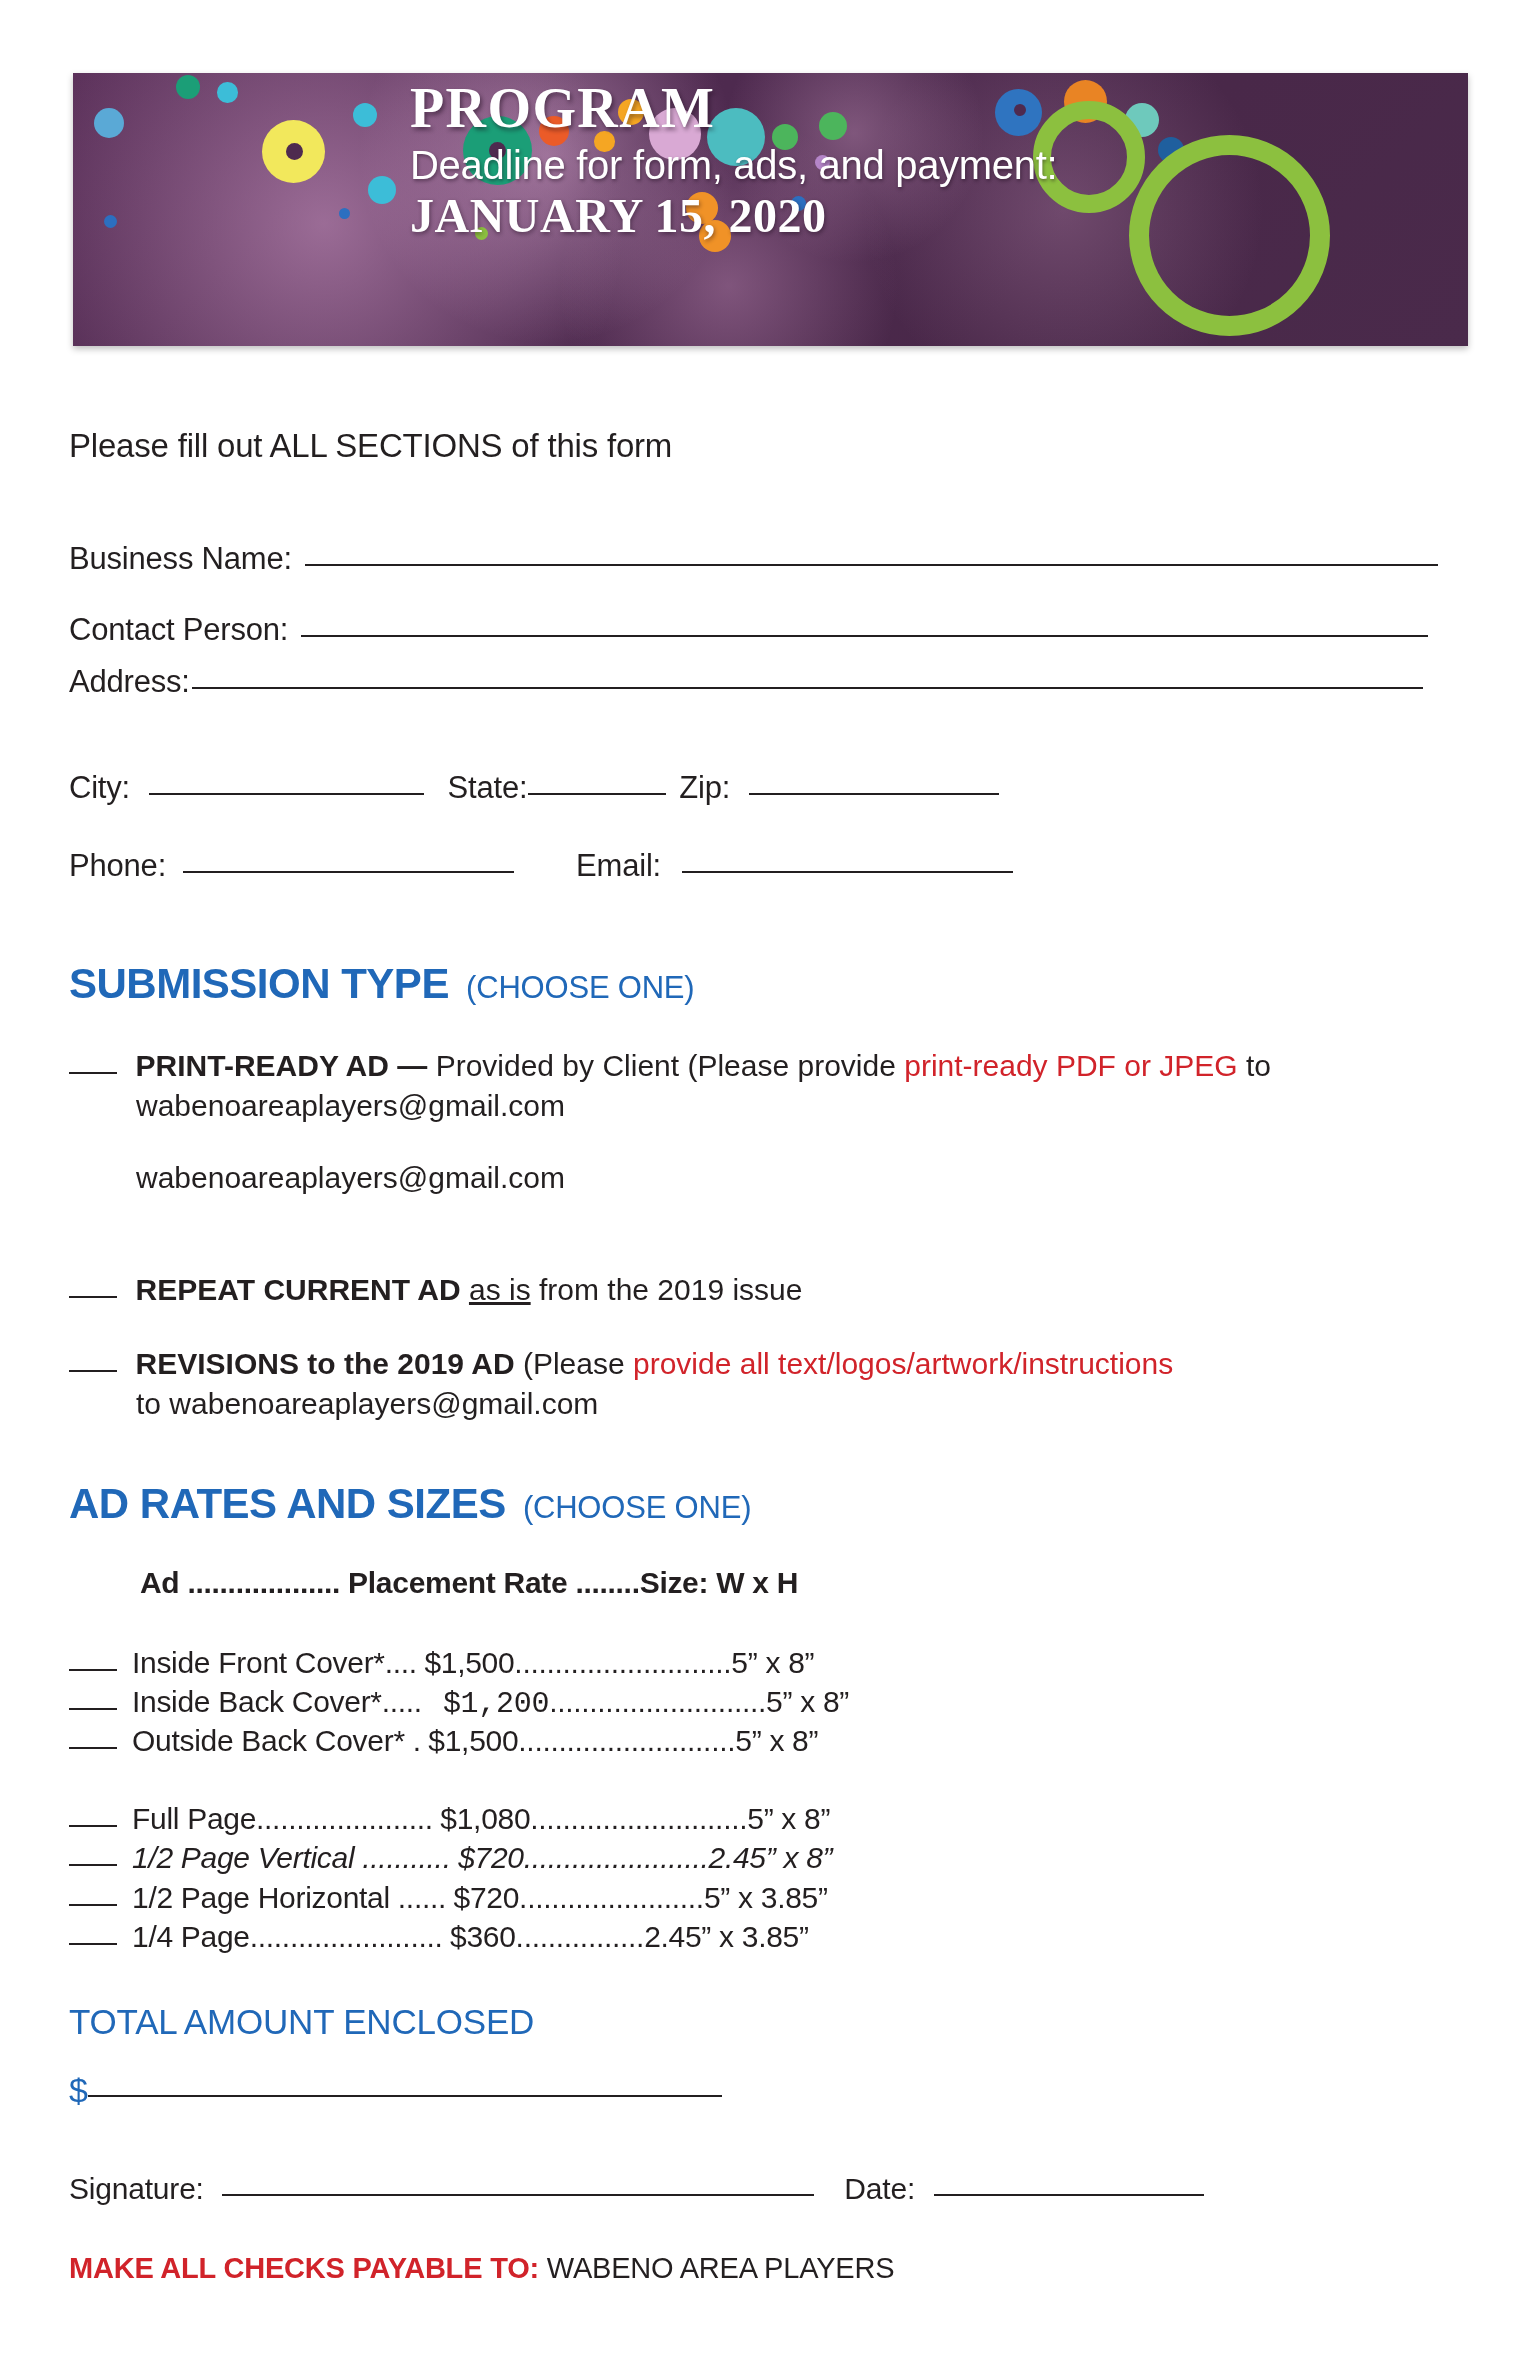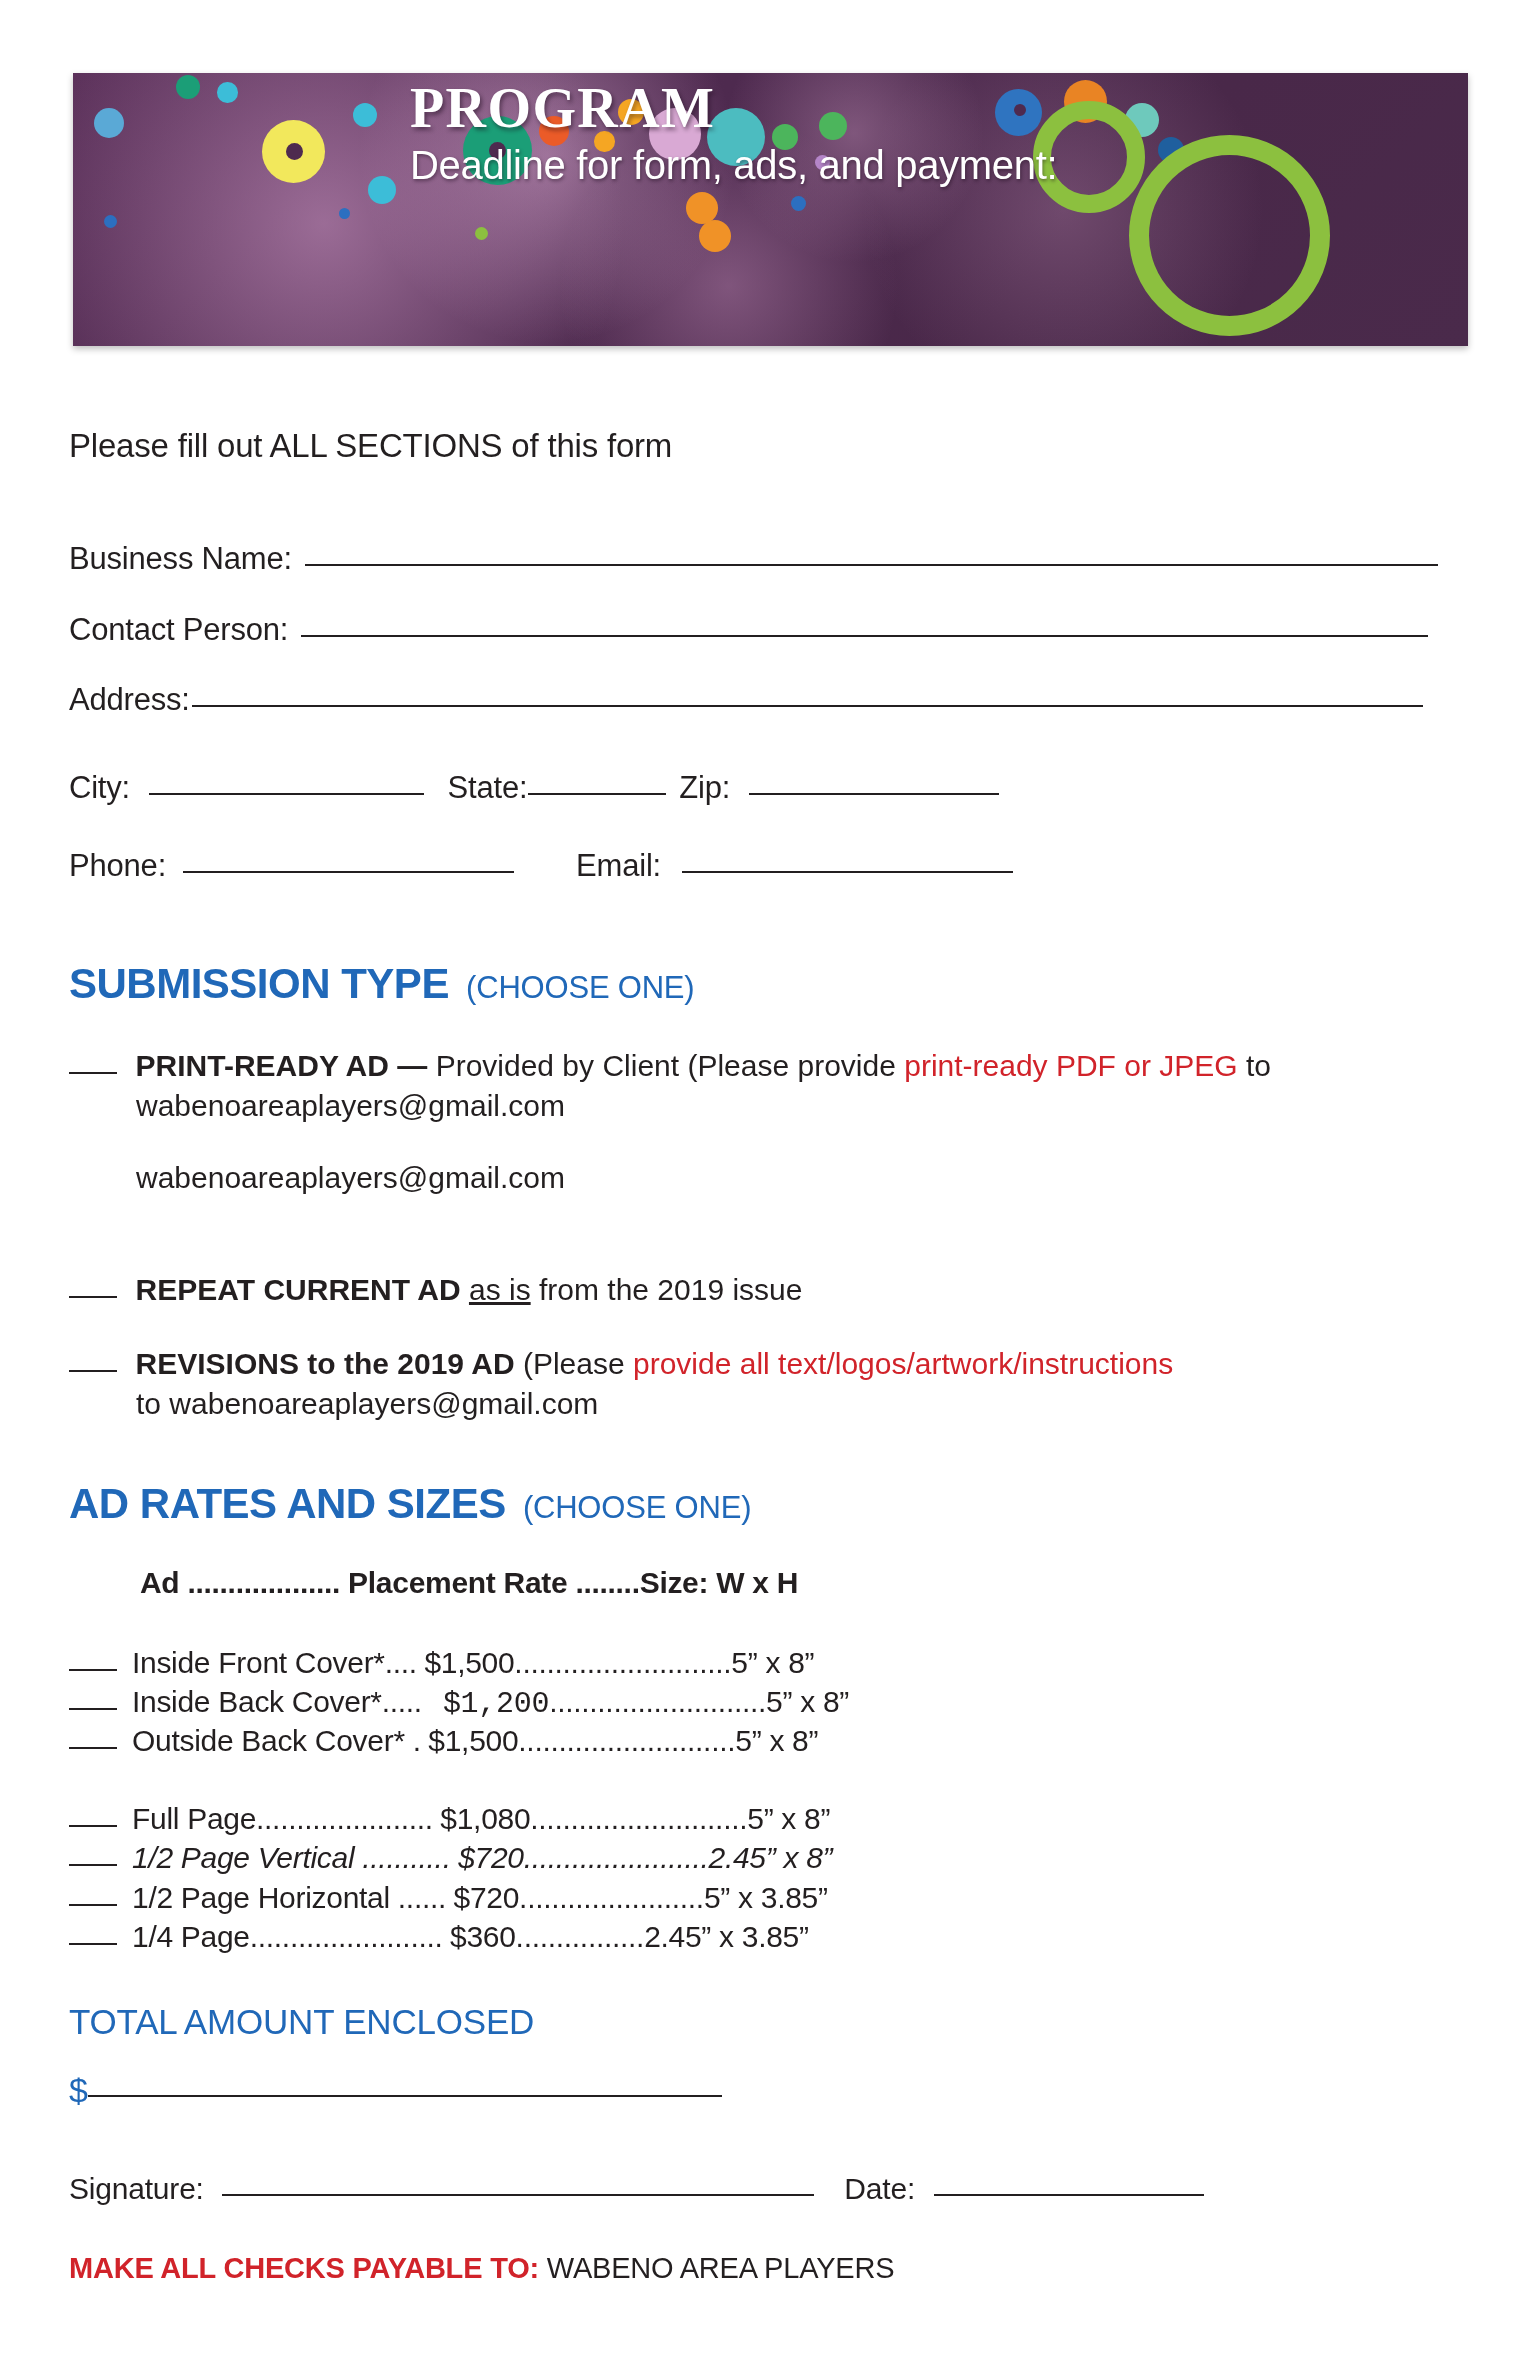--- a/index.html
+++ b/index.html
@@ -333,39 +333,40 @@
       <span class="ring" style="left:960px;top:28px;width:76px;height:76px;border:18.6px solid #8cc03f;"></span>
       <span class="ring" style="left:1056px;top:62px;width:161px;height:161px;border:20.5px solid #8cc03f;"></span>
 
       <span class="dot" style="left:144px;top:9.3px;width:20.5px;height:20.5px;background:#3cbdd8;"></span>
       <span class="dot" style="left:103px;top:1.9px;width:24px;height:24px;background:#1b9e77;"></span>
     </div>
 
     <div class="banner-text">
       <div class="t-program">PROGRAM</div>
       <div class="t-deadline">Deadline for form, ads, and payment:</div>
+      <div class="t-date">JANUARY 15, 2020</div>
     </div>
   </div>
 
 
   <div class="content">
 
     <div class="intro">Please fill out ALL SECTIONS of this form</div>
 
     <div class="field-row" style="top:541px;">
       <span class="field-label">Business Name:</span>
       <span class="rule" style="width:1133px;margin-left:13px;"></span>
     </div>
 
     <div class="field-row" style="top:612px;">
       <span class="field-label">Contact Person:</span>
       <span class="rule" style="width:1127px;margin-left:13px;"></span>
     </div>
 
-    <div class="field-row" style="top:682px;">
+    <div class="field-row" style="top:664px;">
       <span class="field-label">Address:</span>
       <span class="rule" style="width:1231px;margin-left:1.9px;"></span>
     </div>
 
     <div class="field-row" style="top:770px;">
       <span class="field-label">City:</span>
       <span class="rule" style="width:275px;margin-left:18.6px;"></span>
       <span class="field-label" style="margin-left:24px;">State:</span>
       <span class="rule" style="width:138px;margin-left:0.9px;"></span>
       <span class="field-label" style="margin-left:13px;">Zip:</span>

